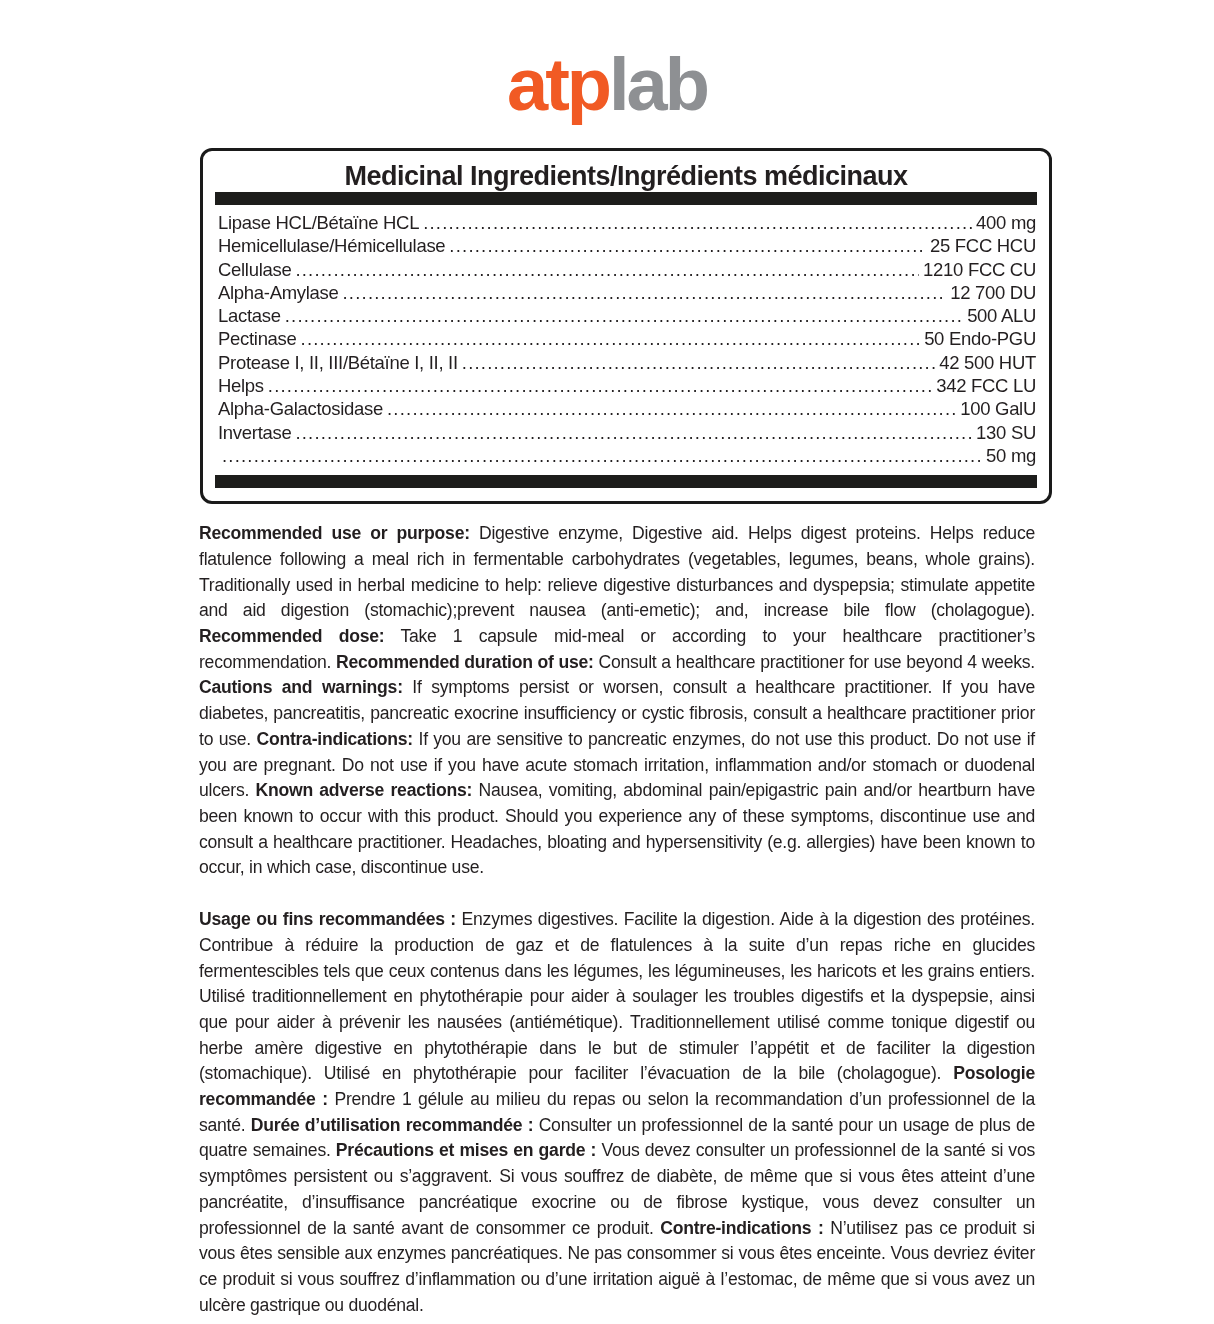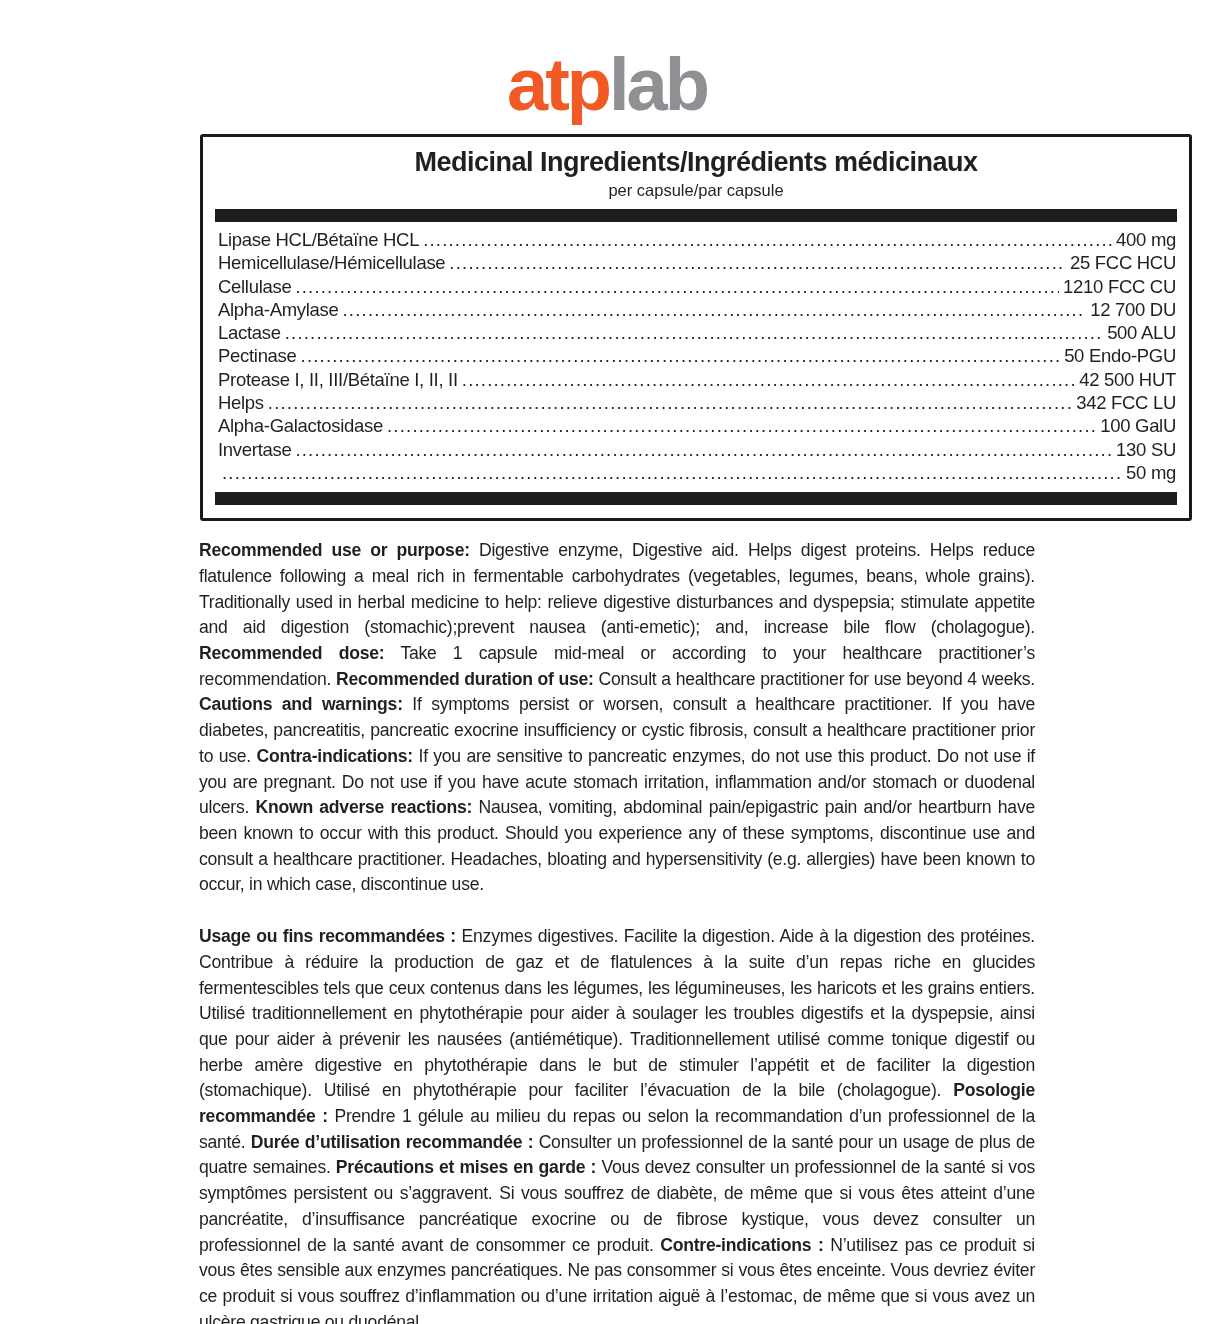--- a/index.html
+++ b/index.html
@@ -13,32 +13,32 @@
   }
   .page { width: 1214px; padding-top: 48px; }
 
   
   .logo {
     text-align: center;
     font-weight: bold;
     font-size: 74px;
     letter-spacing: -3px;
     line-height: 1;
-    margin-bottom: 12px;
+    margin-bottom: 26px;
     user-select: none;
   }
   .logo .atp { color: #f15a24; }
   .logo .lab { color: #8e9093; }
 
   
   .panel {
-    width: 992px;
+    width: 852px;
     margin-left: 200px;
     border: 3px solid #1a1a1a;
-    border-radius: 3px;
+    border-radius: 12px;
     padding: 8px 11px 13px 11px;
     background: #ffffff;
   }
   .panel-title {
     text-align: center;
     font-weight: bold;
     font-size: 27px;
     letter-spacing: -0.5px;
     margin-top: 2px;
   }
@@ -94,21 +94,20 @@
 <body>
 
 <div class="page">
 
   <div class="logo">
     <span class="atp">atp</span><span class="lab">lab</span>
   </div>
 
   <div class="panel">
     <div class="panel-title">Medicinal Ingredients/Ingrédients médicinaux</div>
-    <div class="panel-subtitle">per capsule/par capsule</div>
     <div class="bar"></div>
     <div class="rows">
         <div class="row">
           <span class="name">Lipase HCL/Bétaïne HCL</span>
           <span class="leader">............................................................................................................................................................................................................................................................................................................</span>
           <span class="amount">400 mg</span>
         </div>
         <div class="row">
           <span class="name">Hemicellulase/Hémicellulase</span>
           <span class="leader">............................................................................................................................................................................................................................................................................................................</span>

